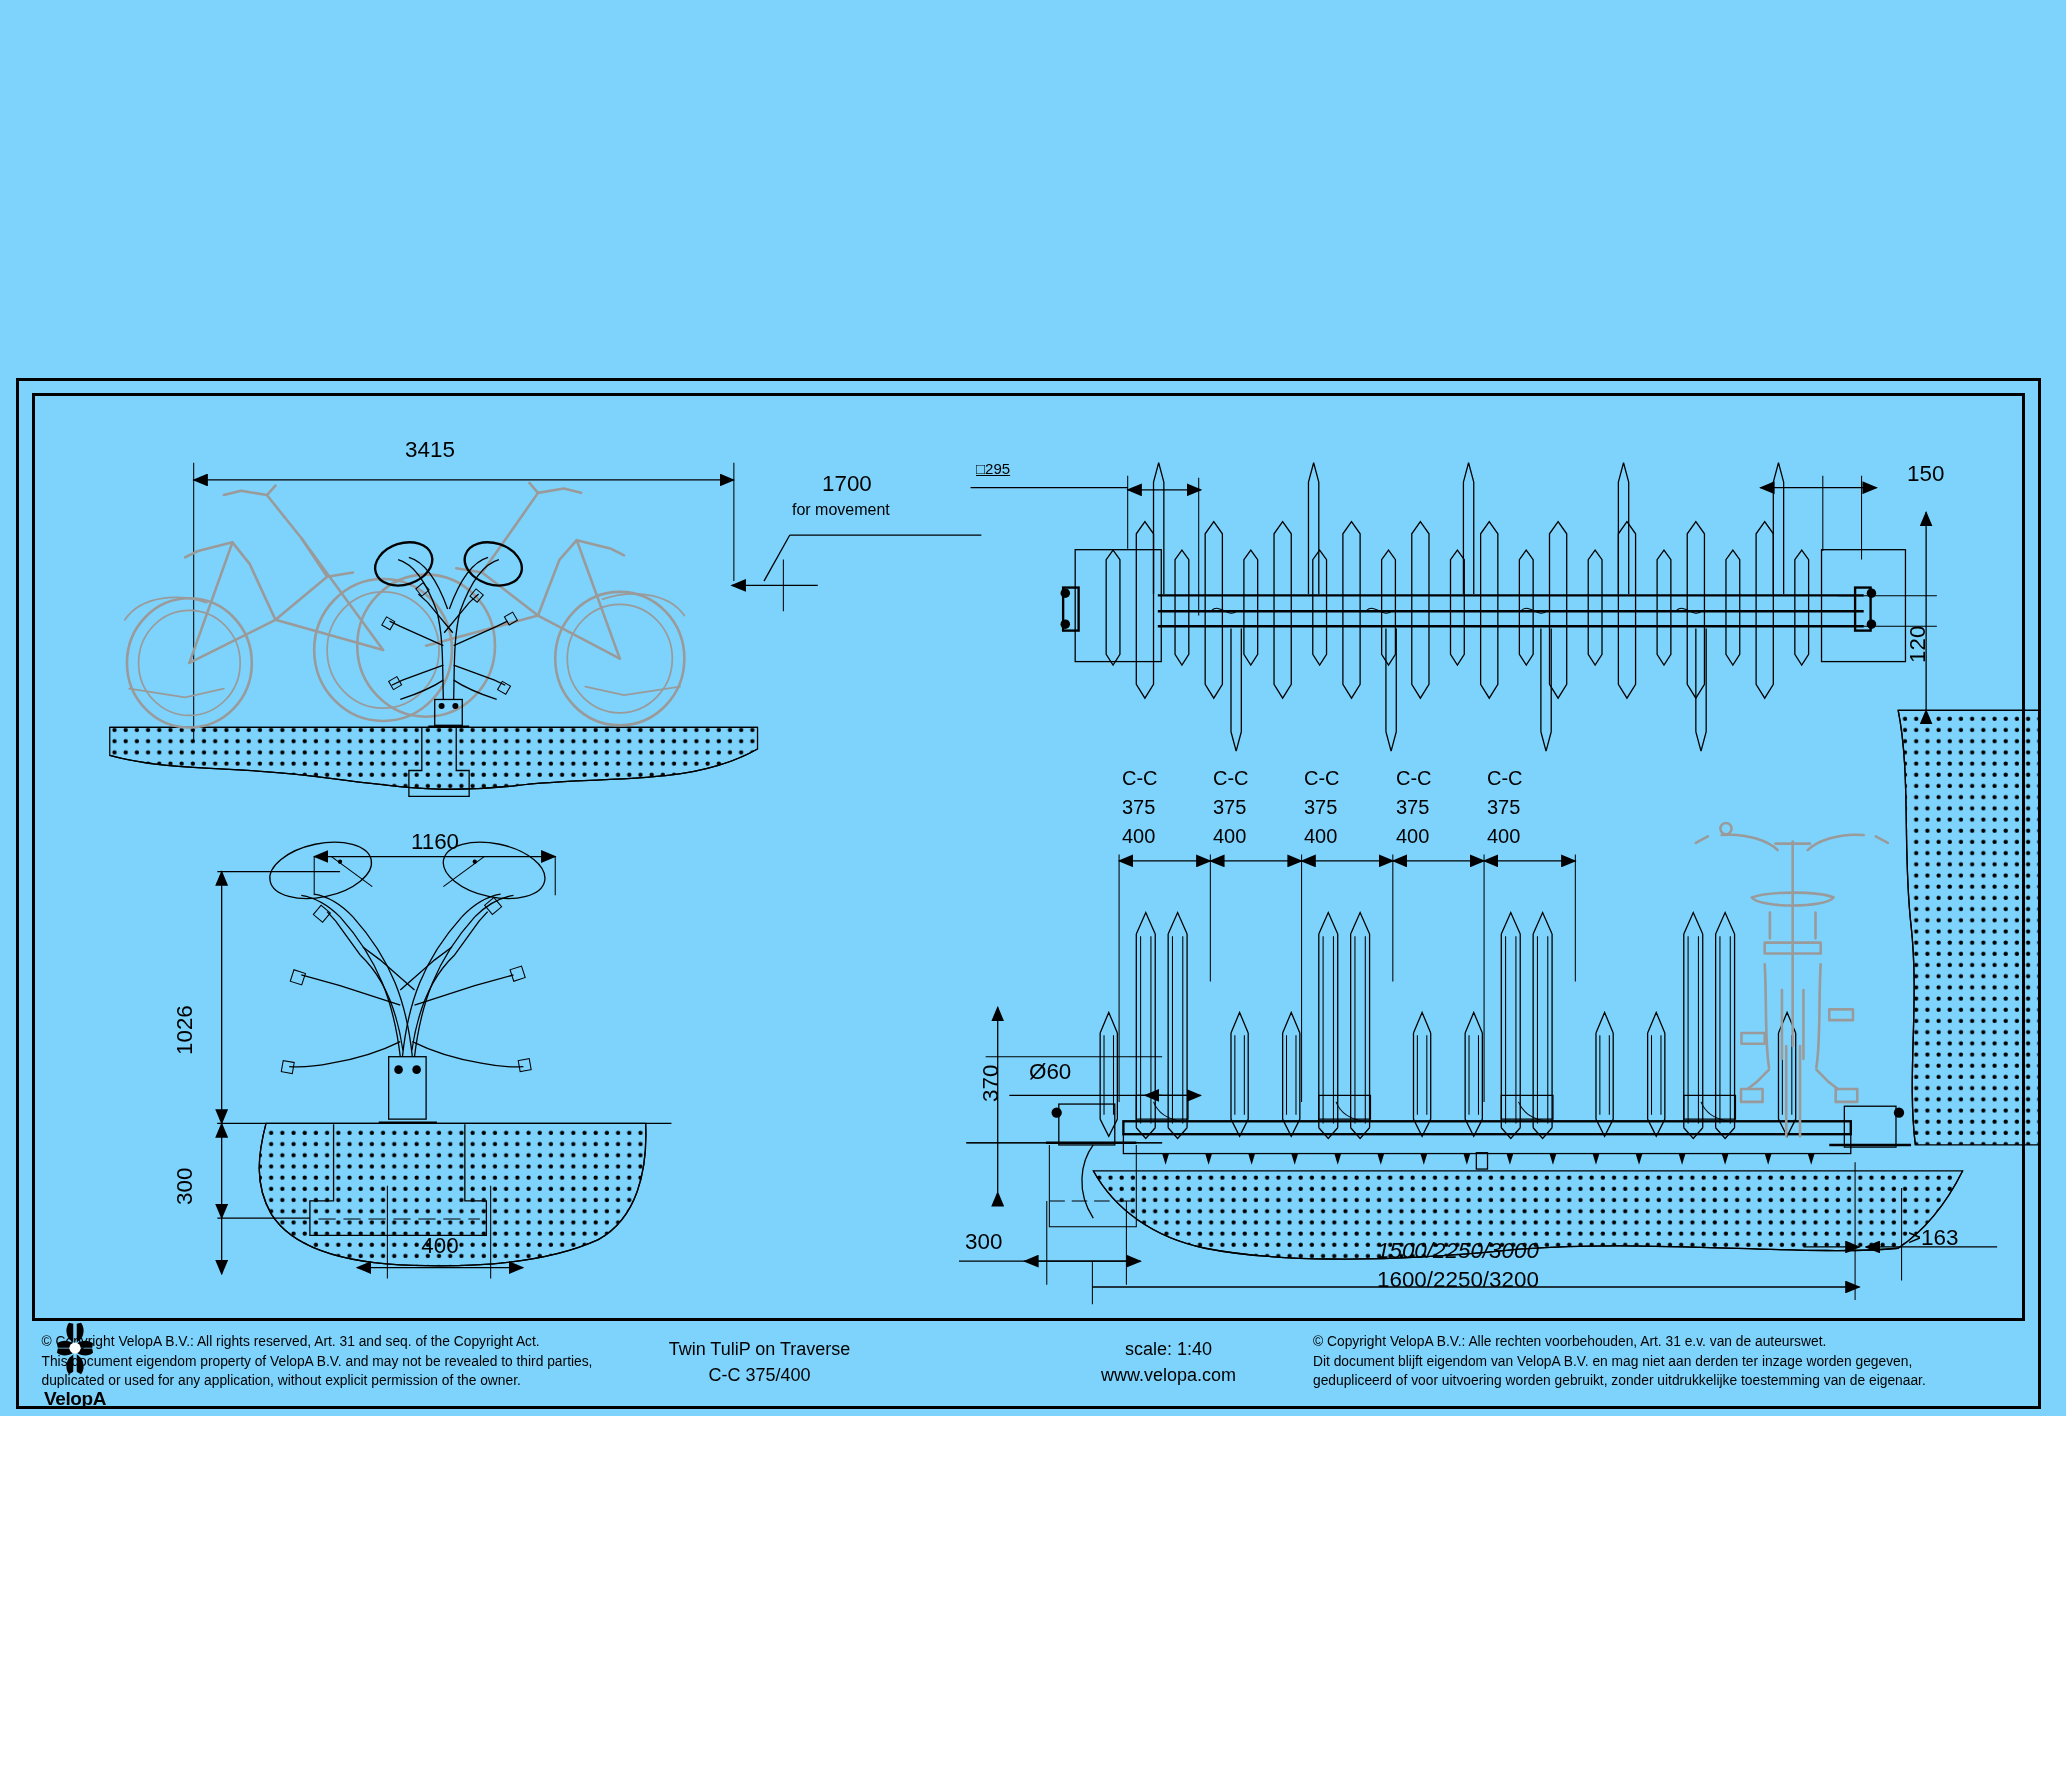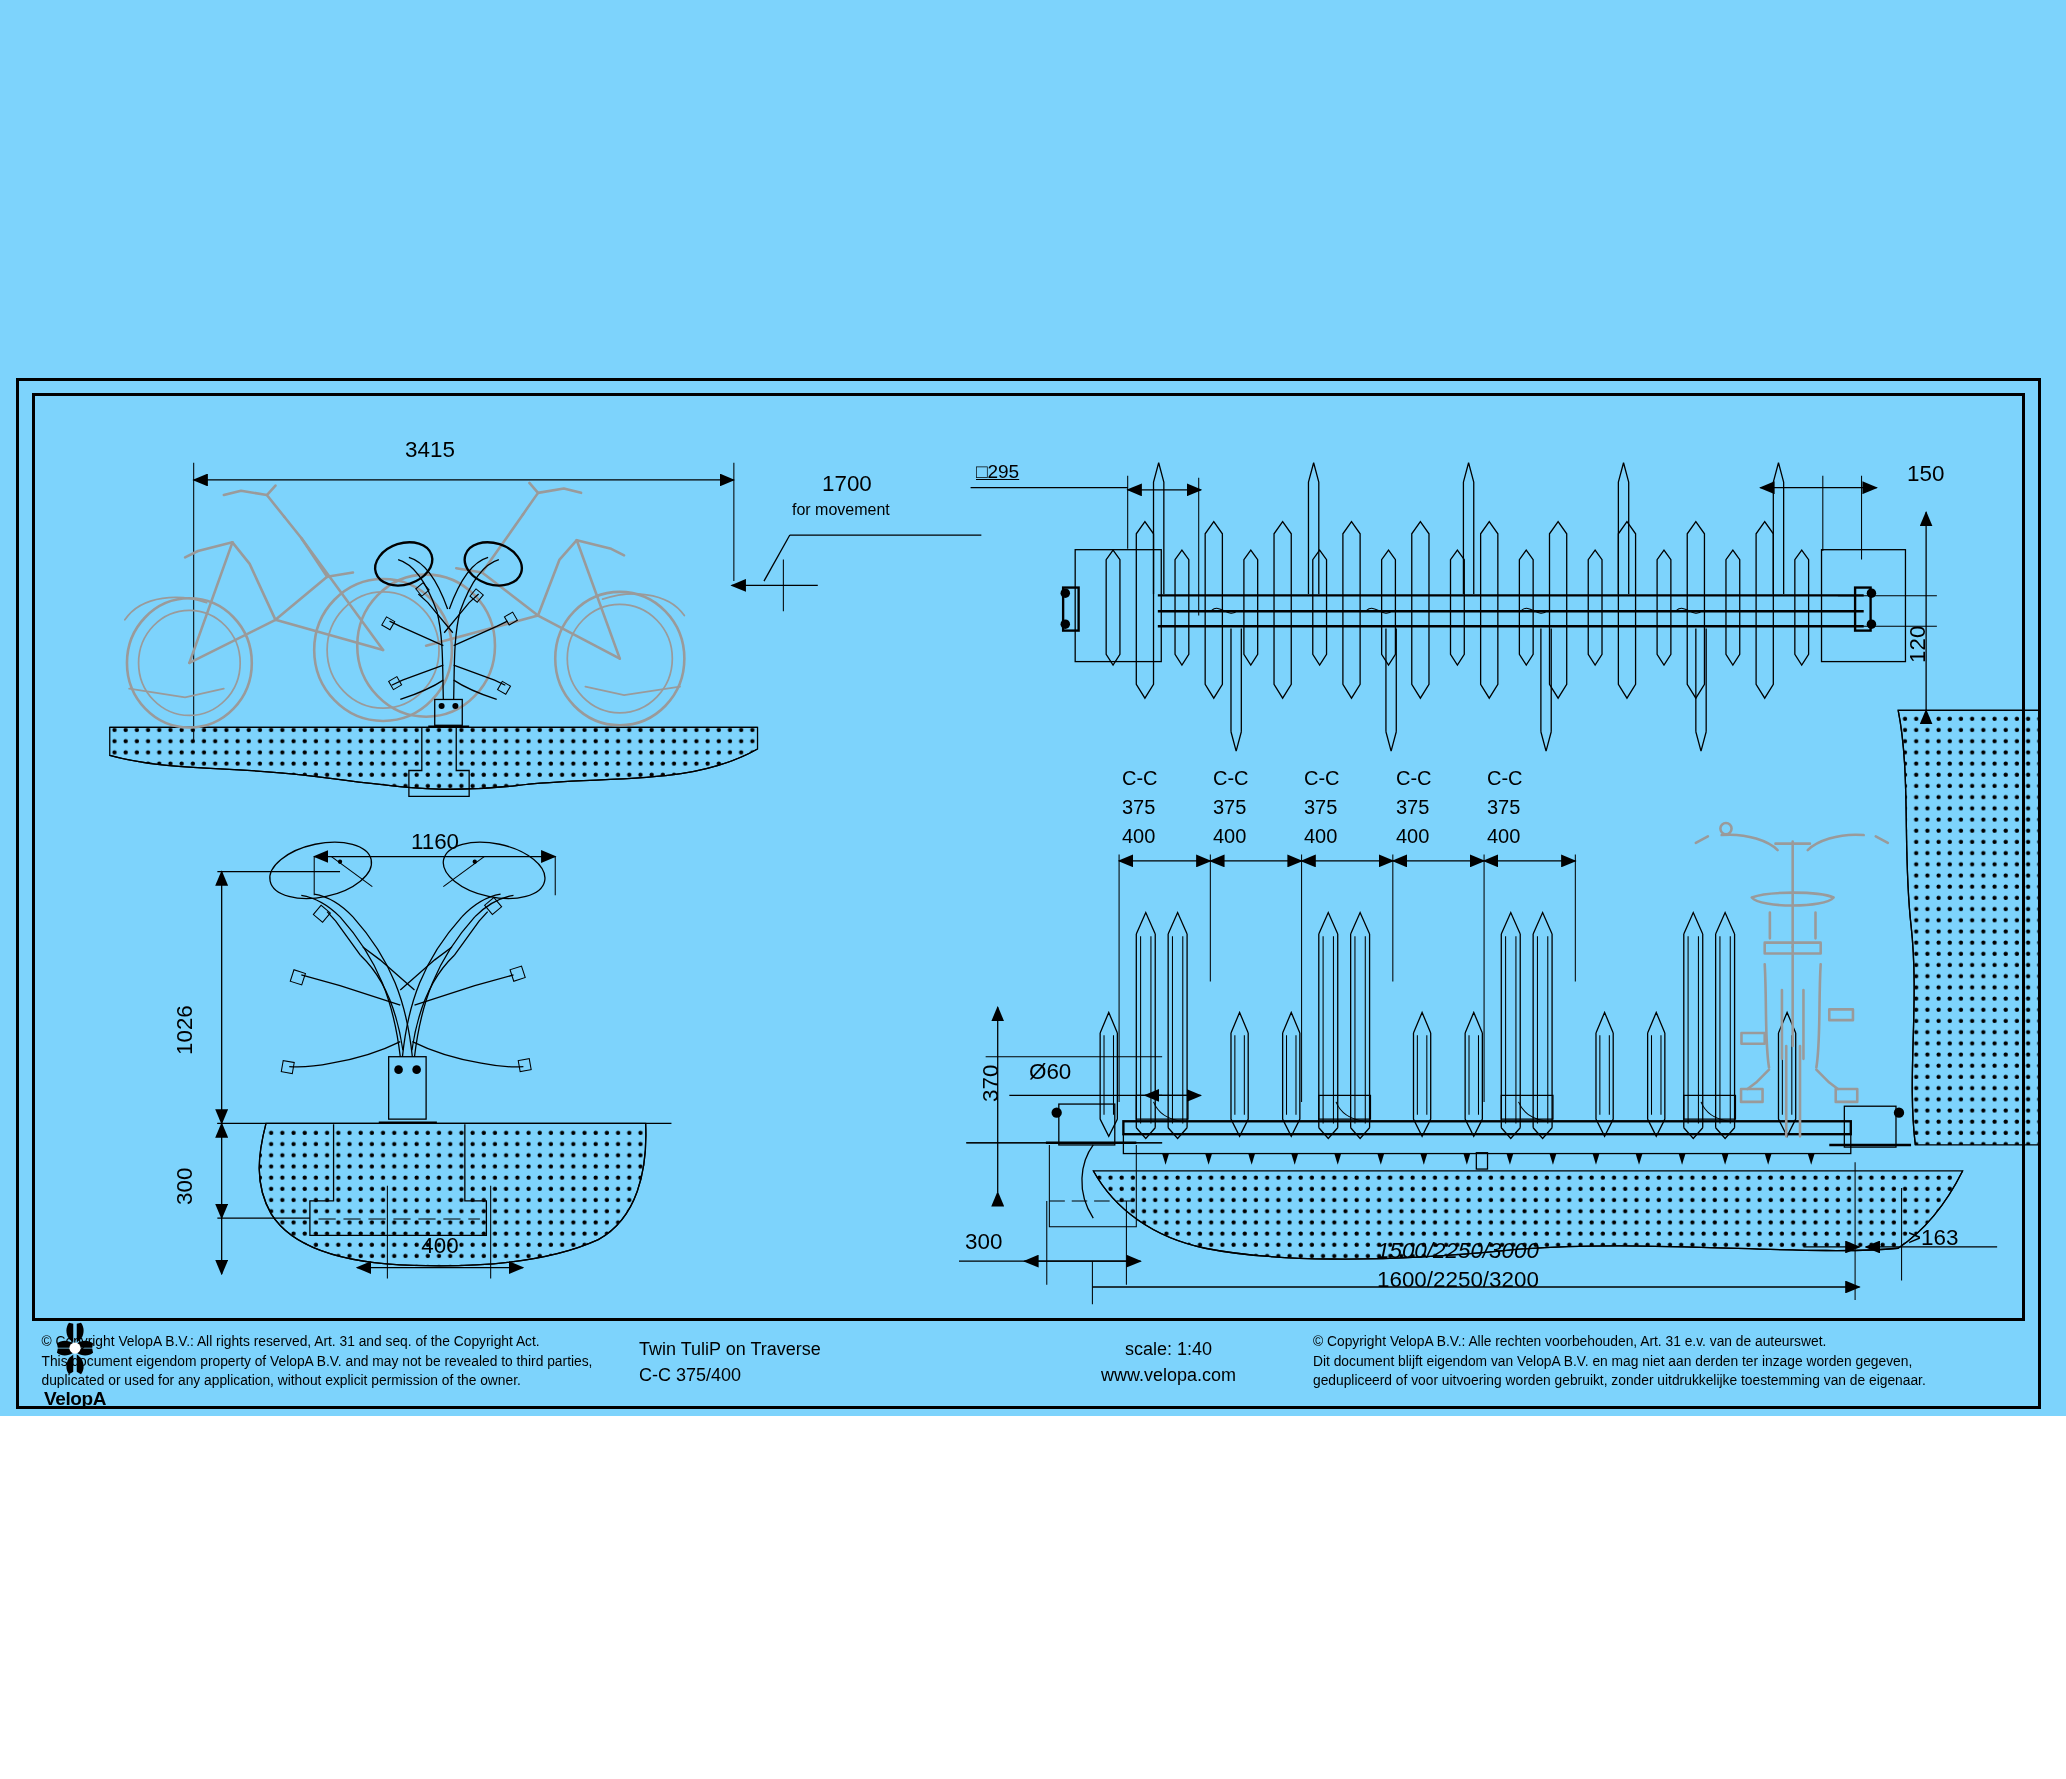--- a/index.html
+++ b/index.html
@@ -42,21 +42,21 @@
   }
   .tb-text {
     position: absolute;
     font-size: 13.8px;
     line-height: 19.4px;
     color: #000;
     white-space: nowrap;
   }
   .tb-left  { left: 9.5px;  top: 11.2px; }
   .tb-right { left: 1281px; top: 11.2px; }
-  .tb-mid   { left: 607px; top: 14.6px; text-align: left; width: 241px; font-size: 18px; line-height: 26px;}
+  .tb-mid   { left: 607px; top: 14.6px; text-align: center; width: 241px; font-size: 18px; line-height: 26px;}
   .tb-scale { left: 1029px; top: 14.6px; text-align: center; width: 215px; font-size: 18px; line-height: 26px;}
   .tb-logo  { left: 921px; top: 8.6px; width: 86px; height: 73px; }
   .tb-logo-name {
     position: absolute; left: 0; bottom: -0.9px; width: 86px;
     text-align: center; font-size: 19px; font-weight: bold;
     letter-spacing: -0.4px;
   }
 
   
   .lbl {
@@ -642,21 +642,21 @@
   <div class="lbl ctr" style="left:792px; top:501px; width:207px; font-size:16px;">for movement</div>
 
   <div class="lbl" style="left:435px; top:829px; transform:translateX(-50%); font-size:22.4px;">1160</div>
 
   <div class="lbl vert" style="left:172px; top:1055px; font-size:22.4px;">1026</div>
 
   <div class="lbl vert" style="left:172px; top:1205px; font-size:22.4px;">300</div>
 
   <div class="lbl" style="left:440px; top:1233px; transform:translateX(-50%); font-size:22.4px;">400</div>
 
-  <div class="lbl" style="left:976px; top:461px; font-size:19px;text-decoration:underline;">□295</div>
+  <div class="lbl" style="left:976px; top:461px; font-size:15px;text-decoration:underline;">□295</div>
 
   <div class="lbl" style="left:1907px; top:461px; font-size:22.4px;">150</div>
 
   <div class="lbl vert" style="left:1905px; top:663px; font-size:22.4px;">120</div>
 
   <div class="lbl ctr" style="left:1122px; top:767px; width:86px;">C-C</div>
   <div class="lbl ctr" style="left:1122px; top:796px; width:86px;">375</div>
   <div class="lbl ctr" style="left:1122px; top:825px; width:86px;">400</div>
 
   <div class="lbl ctr" style="left:1213px; top:767px; width:86px;">C-C</div>

